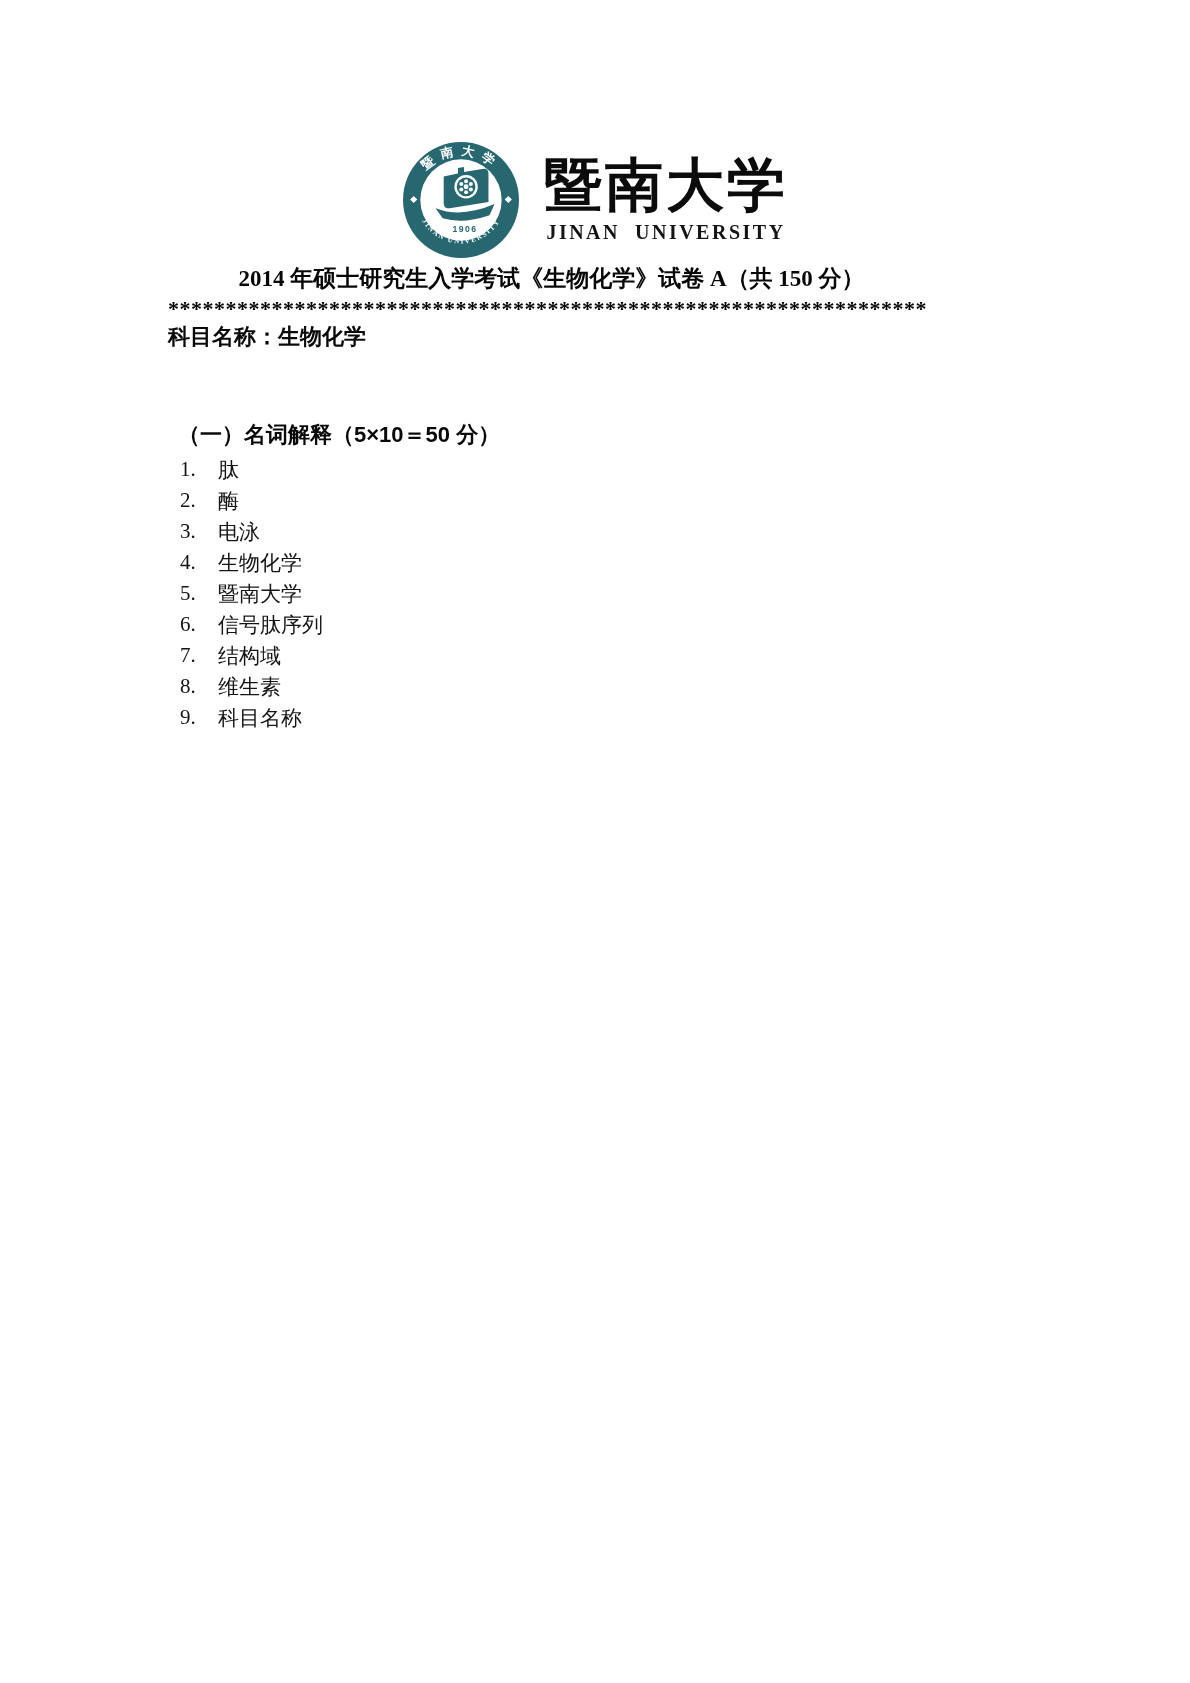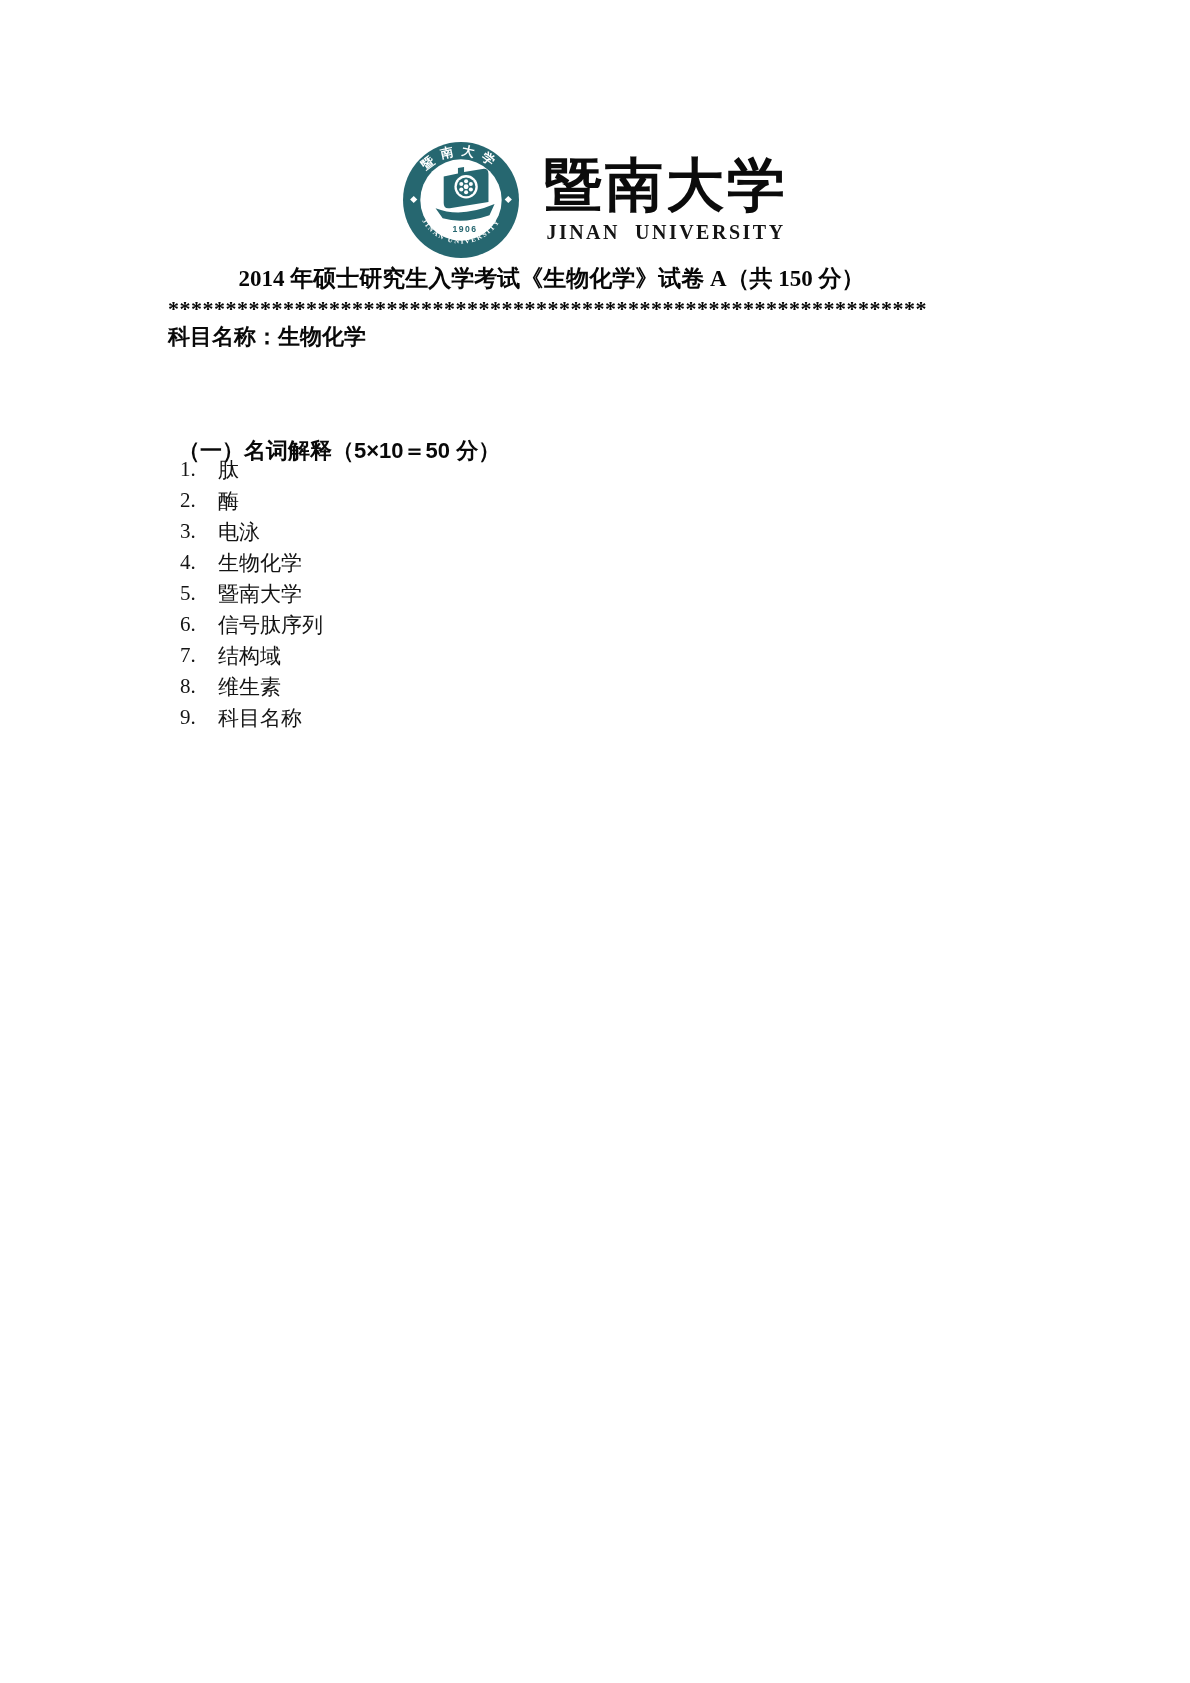--- a/index.html
+++ b/index.html
@@ -50,21 +50,21 @@
     position:absolute; left:168px;
     font-family:"Liberation Sans","DejaVu Sans",sans-serif;
     font-weight:bold; font-size:22px; color:#090909;
     white-space:nowrap;
   }
   .meta-subject { top:322px; }
   .meta-major   { top:372px; }
 
   
   .section-heading {
-    position:absolute; top:436px; left:178px;
+    position:absolute; top:420px; left:178px;
     font-family:"Liberation Sans","DejaVu Sans",sans-serif;
     font-weight:bold; font-size:22px; color:#090909;
     white-space:nowrap;
   }
   .term-list { position:absolute; top:454px; left:180px; }
   .term-item {
     display:flex; align-items:center; height:31px;
     font-size:21px; color:#141414;
   }
   .term-num { width:38px; flex:0 0 auto; }

